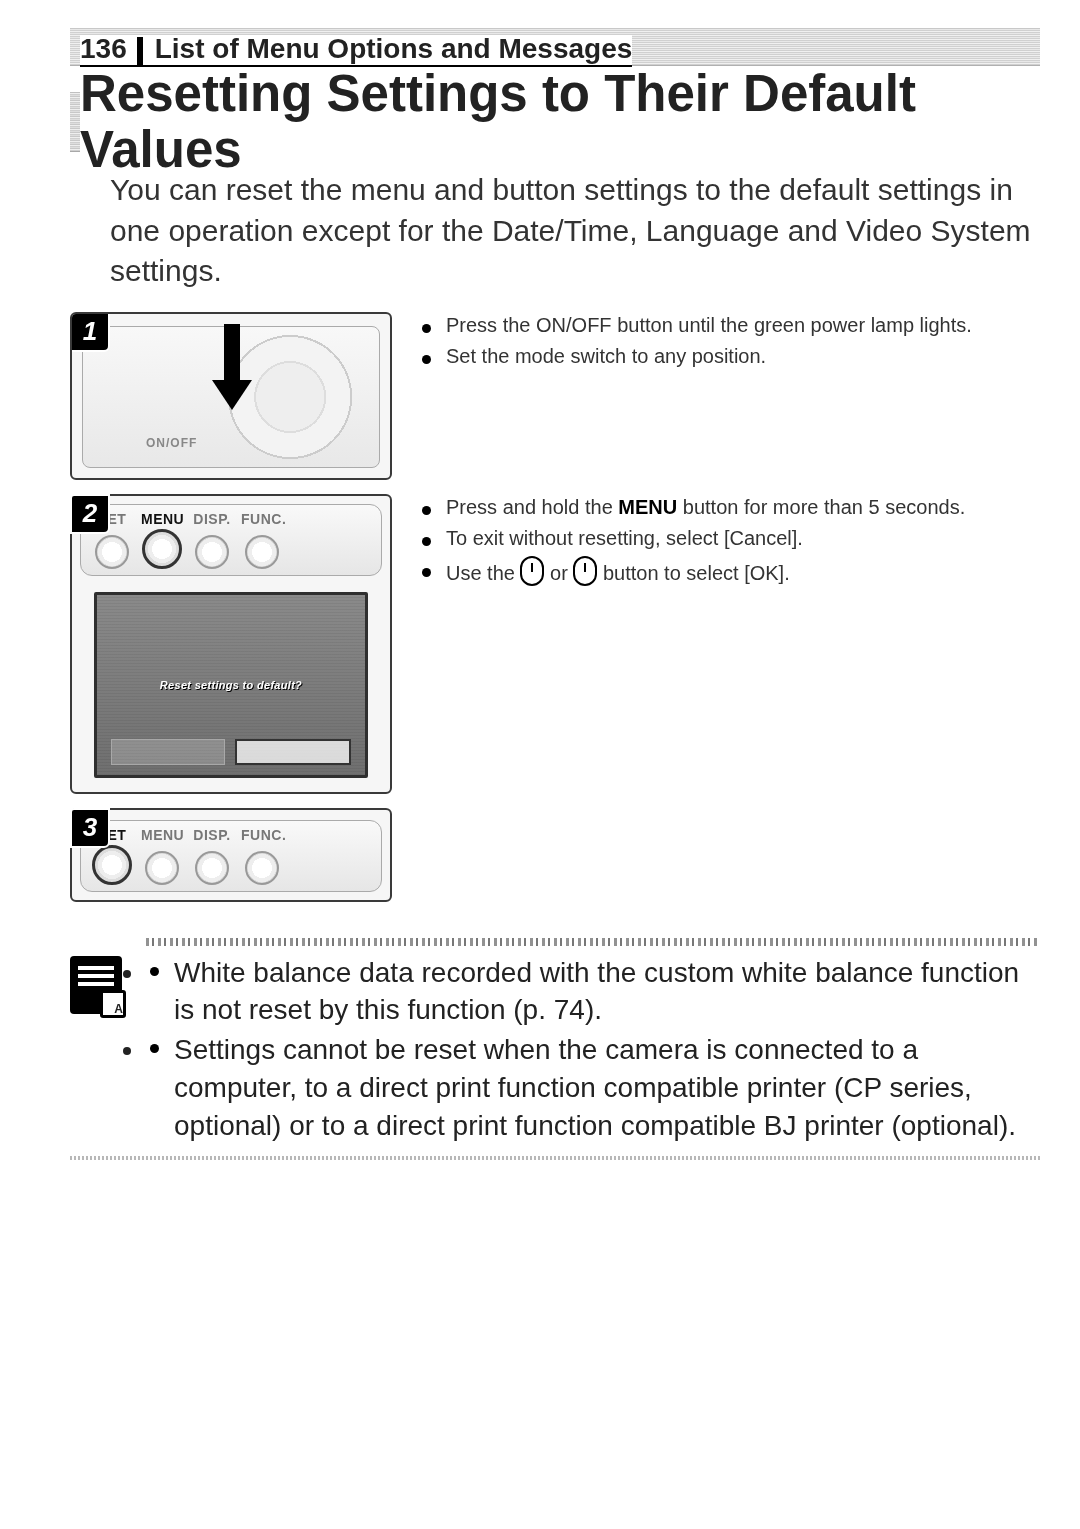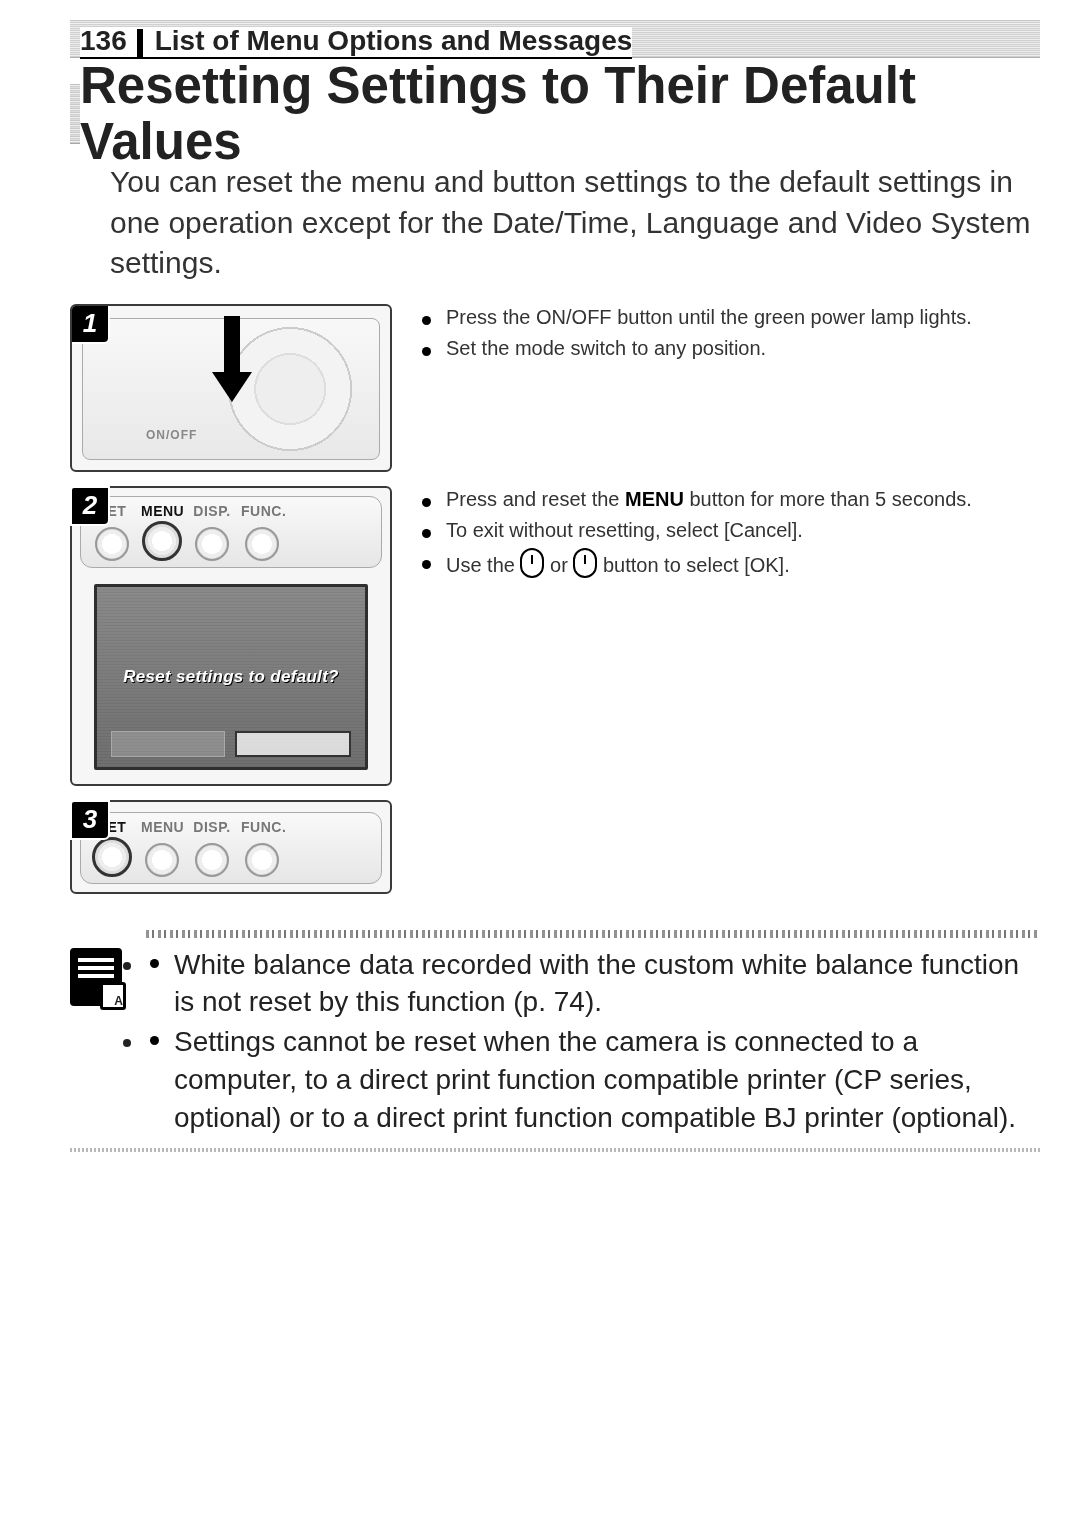--- a/index.html
+++ b/index.html
@@ -1,17 +1,17 @@
 <!DOCTYPE html>
 <html><head>
 <meta charset="utf-8">
 <style>
   * { box-sizing: border-box; margin: 0; padding: 0; }
   html, body { width: 1080px; height: 1529px; background: #fff; font-family: "Helvetica Neue", Arial, sans-serif; color: #222; }
-  .page { width: 1080px; height: 1301px; padding: 20px 40px 40px 70px; position: relative; }
+  .page { width: 1080px; height: 1301px; padding: 28px 40px 40px 70px; position: relative; }
 
   
   .header-band {
     height: 38px; display: flex; align-items: flex-end; position: relative;
     background: repeating-linear-gradient(0deg, #d0d0d0 0 1px, #f0f0f0 1px 2px, #d0d0d0 2px 3px, #e8e8e8 3px 4px);
     border-top: 1px solid #c8c8c8; border-bottom: 1px solid #b0b0b0;
     padding-left: 10px;
   }
   .header-text { font-size: 28px; font-weight: 700; background: #fff; display: inline-flex; align-items: center; line-height: 1; padding-bottom: 2px; position: relative; }
   .header-text::after { content: ""; position: absolute; left: 0; right: 0; bottom: -2px; height: 2px; background: #000; }
@@ -73,21 +73,21 @@
   .ctrl-col .ctrl-dot.big { width: 40px; height: 40px; border: 3px solid #333; }
 
   .fig2 .screen {
     position: absolute; left: 22px; right: 22px; top: 96px; bottom: 14px;
     background:
       repeating-linear-gradient(0deg, rgba(0,0,0,0.06) 0 1px, transparent 1px 3px),
       linear-gradient(#8a8a8a,#6f6f6f);
     border: 3px solid #2f2f2f; border-radius: 2px; display: flex; flex-direction: column; justify-content: center; align-items: center;
   }
   .fig2 .screen .msg {
-    font-size: 17px; color: #fff; font-style: italic; font-weight: 600;
+    font-size: 11px; color: #fff; font-style: italic; font-weight: 600;
     text-shadow: 1px 1px 0 #000; letter-spacing: 0.3px;
   }
   .fig2 .screen .opts {
     position: absolute; left: 14px; right: 14px; bottom: 10px; height: 26px; display: flex; gap: 10px;
   }
   .fig2 .opt { flex: 1; border: 1px solid #a8a8a8; background: rgba(255,255,255,0.2); }
   .fig2 .opt.sel { background: rgba(255,255,255,0.75); border: 2px solid #333; }
 
   
   .fig3 { height: 94px; }
@@ -201,21 +201,21 @@
             <div class="opts">
               <div class="opt"></div>
               <div class="opt sel"></div>
             </div>
           </div>
         </div>
       </div>
       <div class="step-right">
         <ul class="bul">
           <li>
-            <span>Press and reset the </span><strong>MENU</strong><span> button for more than 5 seconds.</span>
+            <span>Press and hold the </span><strong>MENU</strong><span> button for more than 5 seconds.</span>
           </li>
           <li>To exit without resetting, select [Cancel].</li>
           <li>
             <span>Use the </span><span class="inline-ico"></span><span> or </span><span class="inline-ico"></span><span> button to select [OK].</span>
           </li>
         </ul>
       </div>
     </div>
 
     <div class="step-row">

